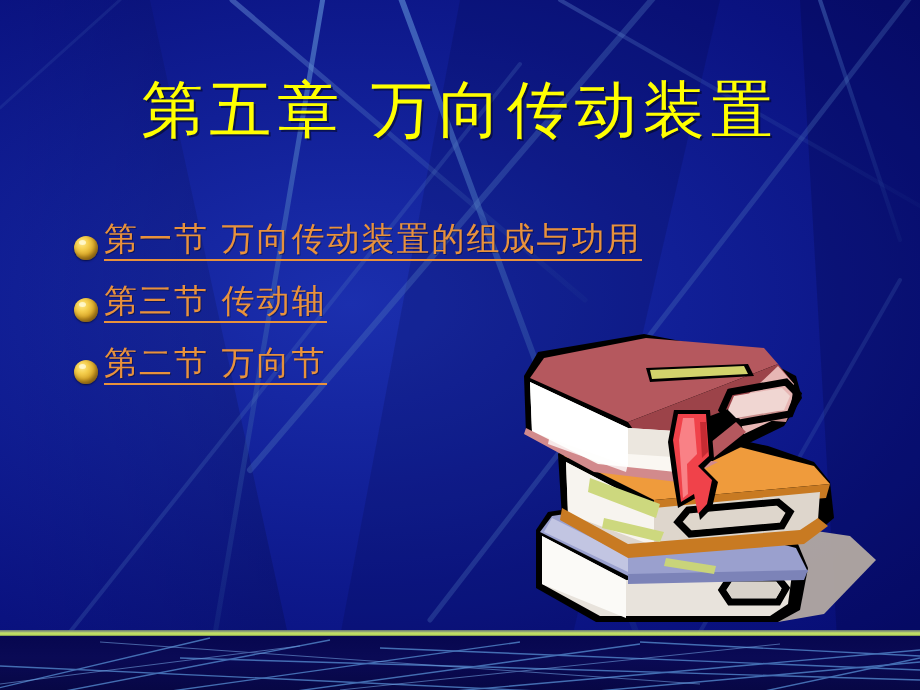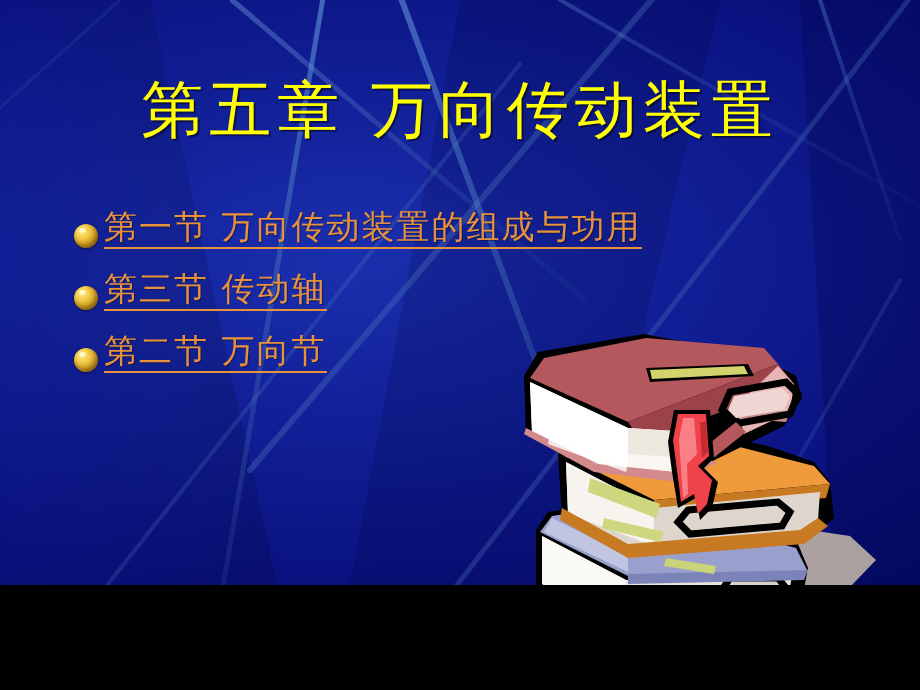--- a/index.html
+++ b/index.html
@@ -2,21 +2,21 @@
 <html><head>
 <meta charset="utf-8">
 <style>
   * { margin:0; padding:0; box-sizing:border-box; }
   html,body{ background:#000; }
   body{
     font-family:"DejaVu Serif","Liberation Serif",serif;
   }
   #slide{
     position:relative;
-    width:920px; height:585px;
+    width:920px; height:690px;
     overflow:hidden;
     background:#4c1d95;
     text-decoration:underline;
   }
 
   
   .bg-base{
     position:absolute; inset:0;
     background:
       radial-gradient(130% 105% at 38% 44%, #1b2fae 0%, #111f96 28%, #0a1280 52%, #050a68 75%, #020553 100%);
@@ -58,21 +58,21 @@
   }
 
   
   .bullets{
     position:absolute;
     left:74px; top:210px;
     width:790px;
   }
   .bullet-row{
     display:flex;
-    align-items:flex-start;
+    align-items:center;
     height:62px;
   }
   .bullet-dot{
     flex:0 0 auto;
     width:24px; height:24px;
     margin-top:14px; margin-right:6px;
     border-radius:50%;
     background:
       radial-gradient(circle at 34% 30%, #ffe98a 0%, #f5cf4e 26%, #dba92a 55%, #b5841d 80%, #7d580f 100%);
     box-shadow:0 1px 2px rgba(0,0,0,.55), inset -2px -3px 4px rgba(90,60,5,.55);

